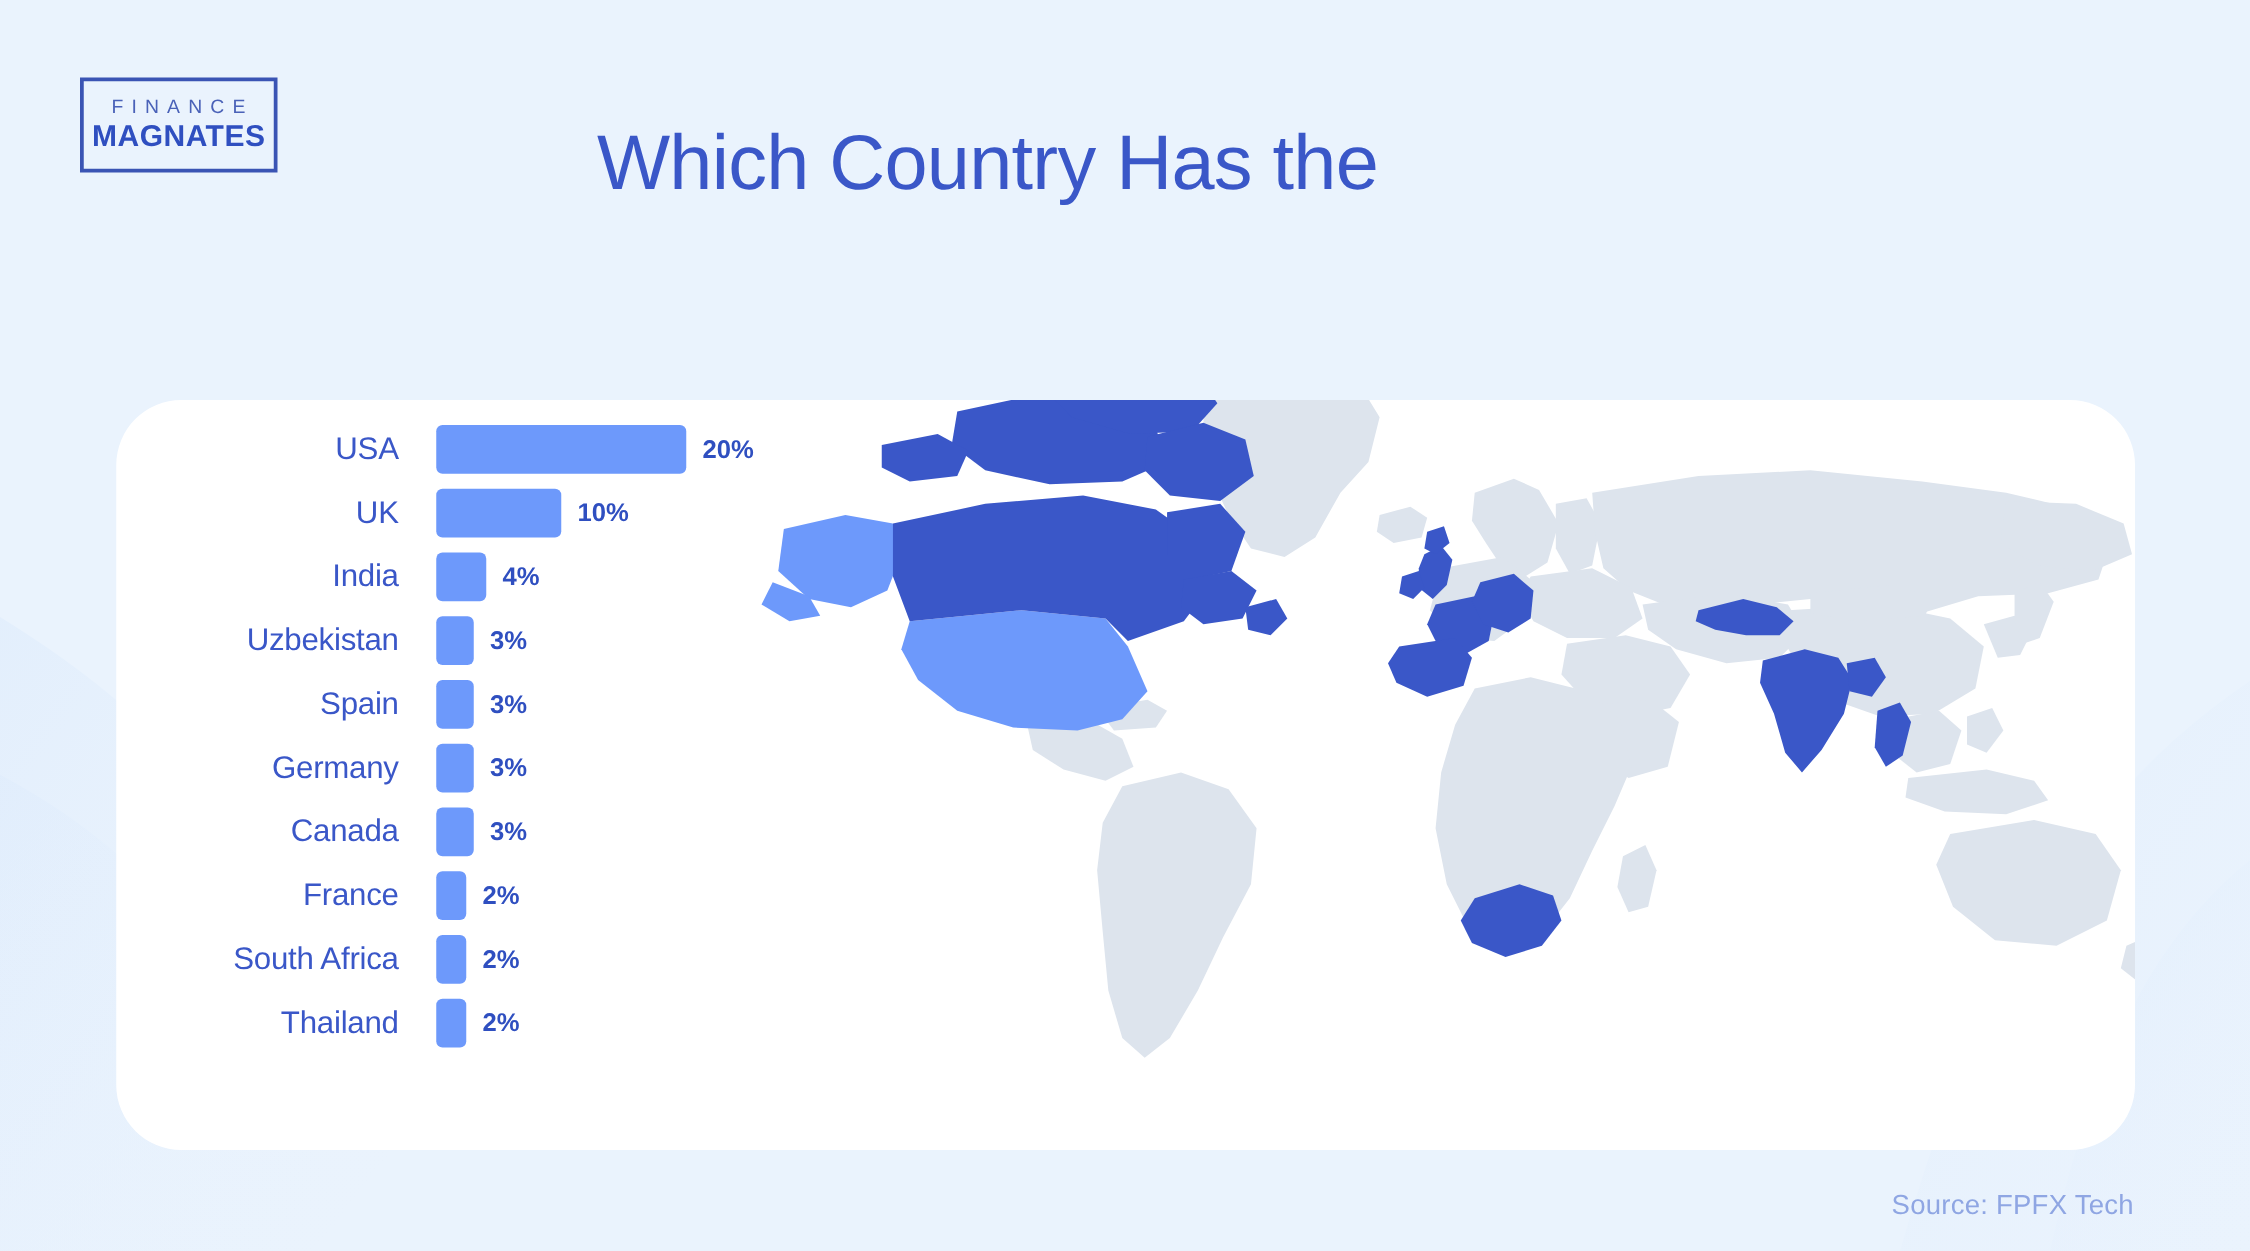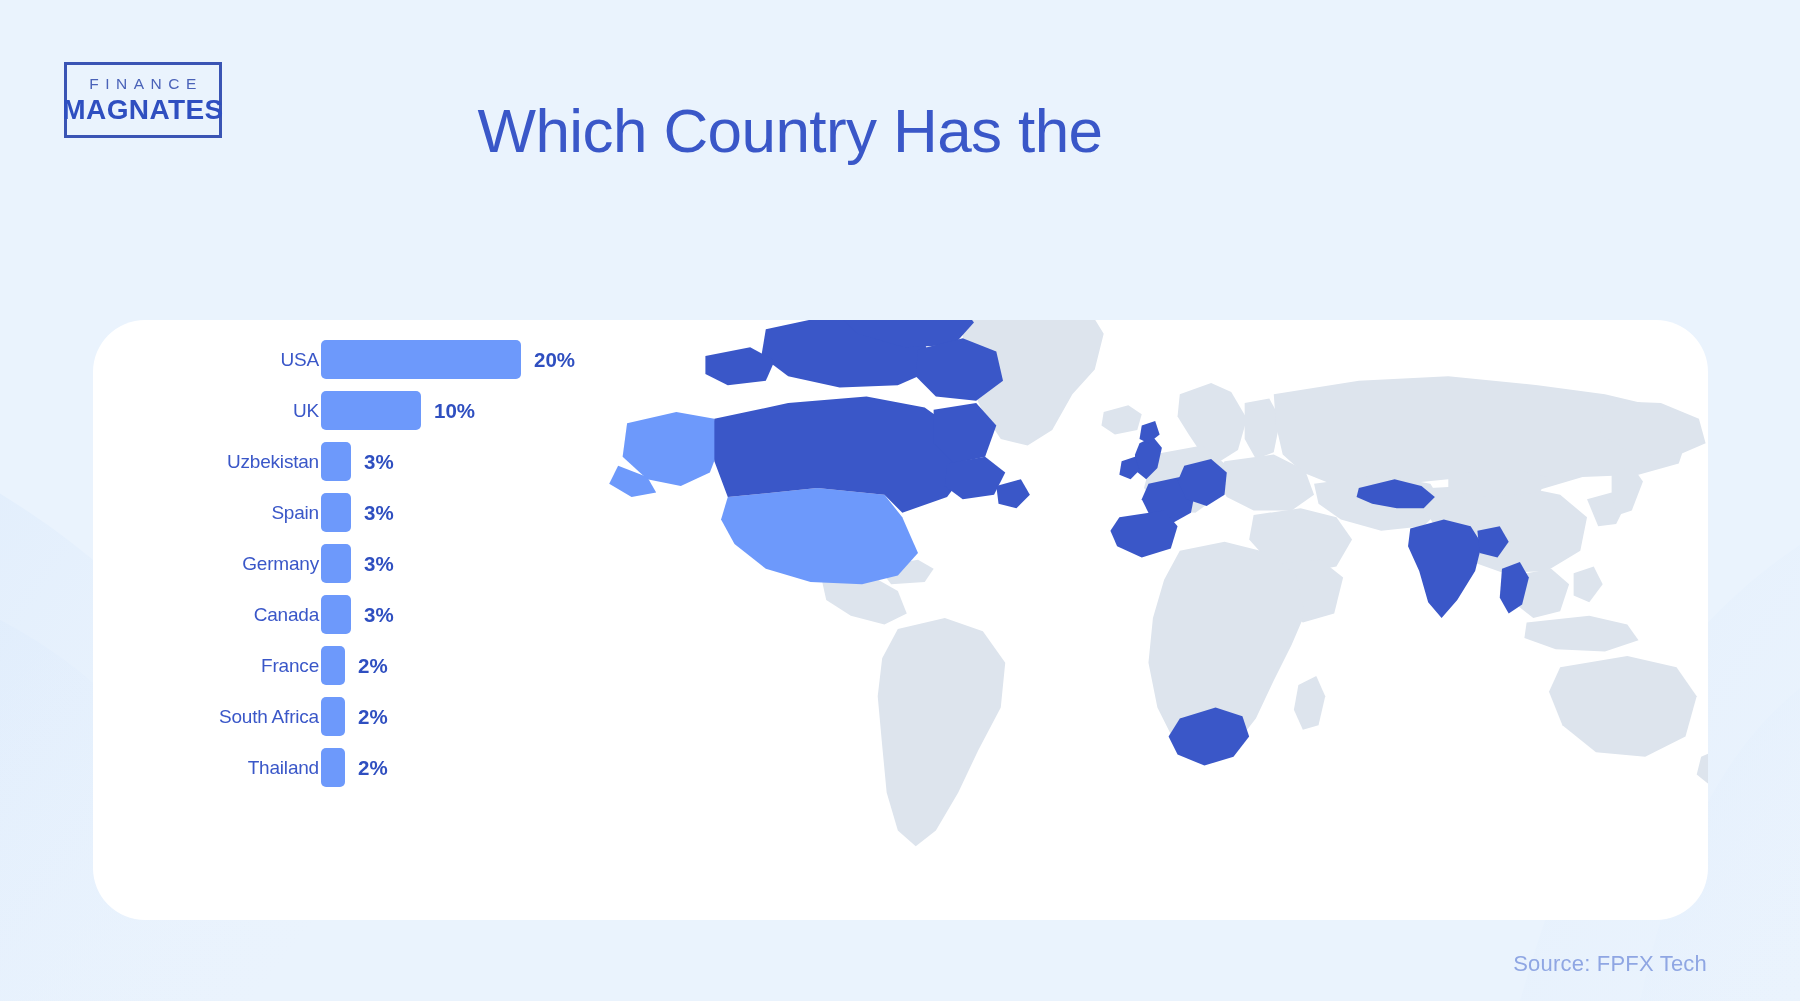--- a/index.html
+++ b/index.html
@@ -19,21 +19,21 @@
     border:3px solid #3a54b4;
     box-sizing:border-box;
     display:flex;flex-direction:column;align-items:center;justify-content:center;
     z-index:5;
   }
   #logo .l1{
     color:#4a62b8;font-size:15.5px;font-weight:400;letter-spacing:6.5px;
     line-height:1;padding-left:6px;margin-bottom:5px;
   }
   #logo .l2{
-    color:#2f4fc0;font-size:28px;font-weight:700;letter-spacing:0.4px;
+    color:#2f4fc0;font-size:24px;font-weight:700;letter-spacing:0.4px;
     line-height:1;
   }
 
   
   #title{
     position:absolute;left:340px;top:92px;width:900px;
     text-align:center;
     color:#3a57c8;
     font-size:62px;font-weight:400;line-height:1.25;
     letter-spacing:-0.6px;
@@ -64,23 +64,23 @@
     position:absolute;left:50px;top:20px;
     width:470px;
     z-index:3;
   }
   .row{
     display:flex;align-items:center;
     height:39px;margin-bottom:12px;
   }
   .row .cat{
     width:176px;text-align:right;
-    padding-right:2px;
+    padding-right:30px;
     color:#3a57c8;
-    font-size:19px;font-weight:500;
+    font-size:25px;font-weight:500;
     letter-spacing:-0.2px;
     white-space:nowrap;
   }
   .row .bar{
     height:39px;
     background:#6d99fb;
     border-radius:5px;
     flex:none;
   }
   .row .val{
@@ -215,20 +215,25 @@
       <div class="cat">USA</div>
       <div class="bar" style="width: 200px;"></div>
       <div class="val">20%</div>
     </div>
     <div class="row">
       <div class="cat">UK</div>
       <div class="bar" style="width: 100px;"></div>
       <div class="val">10%</div>
     </div>
     <div class="row">
+      <div class="cat">India</div>
+      <div class="bar" style="width: 40px;"></div>
+      <div class="val">4%</div>
+    </div>
+    <div class="row">
       <div class="cat">Uzbekistan</div>
       <div class="bar" style="width: 30px;"></div>
       <div class="val">3%</div>
     </div>
     <div class="row">
       <div class="cat">Spain</div>
       <div class="bar" style="width: 30px;"></div>
       <div class="val">3%</div>
     </div>
     <div class="row">

